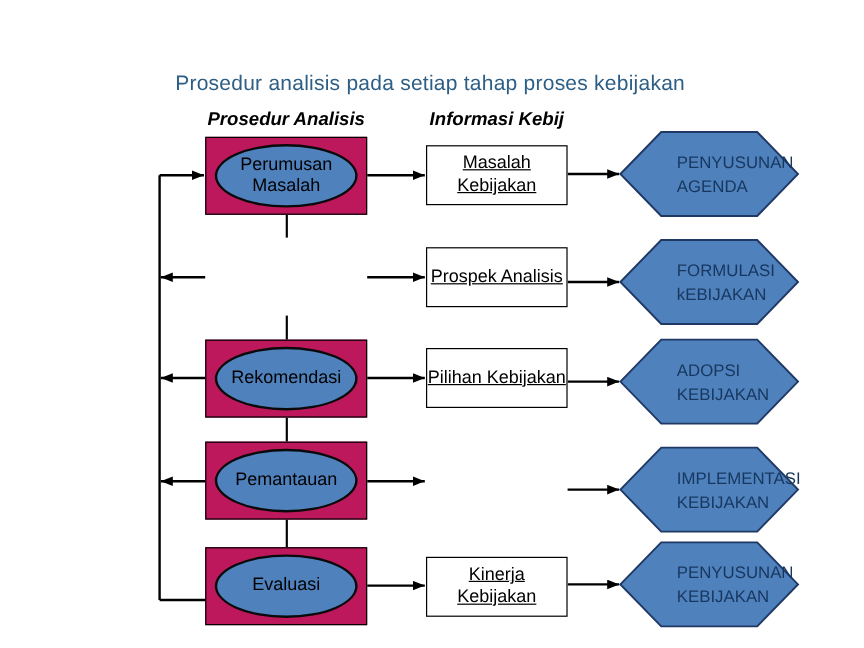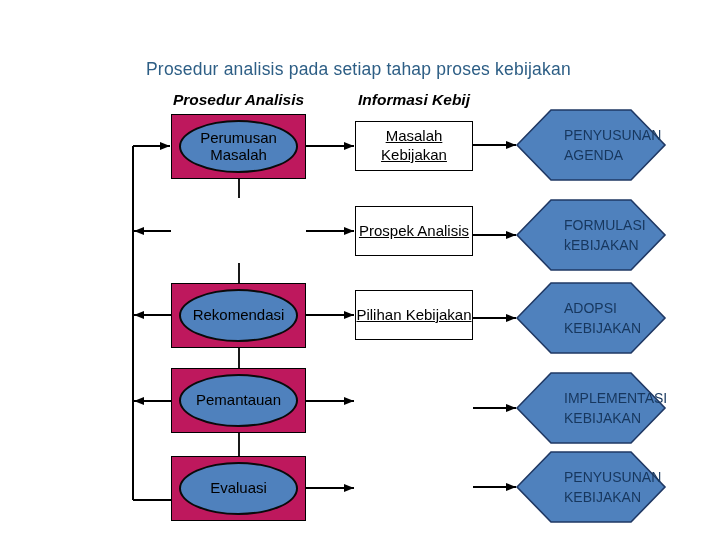--- a/index.html
+++ b/index.html
@@ -142,15 +142,18 @@
       <span>Pemantauan</span>
     </div>
   </div>
   <div class="hex-label" style="top:388px">IMPLEMENTASI KEBIJAKAN</div>
 
   <div class="orect" style="top:456px">
     <div class="ellipse">
       <span>Evaluasi</span>
     </div>
   </div>
+  <div class="irect" style="top:464px">
+    <span>Kinerja Kebijakan</span>
+  </div>
   <div class="hex-label" style="top:467px">PENYUSUNAN KEBIJAKAN</div>
 
 </div>
 
 </body></html>

